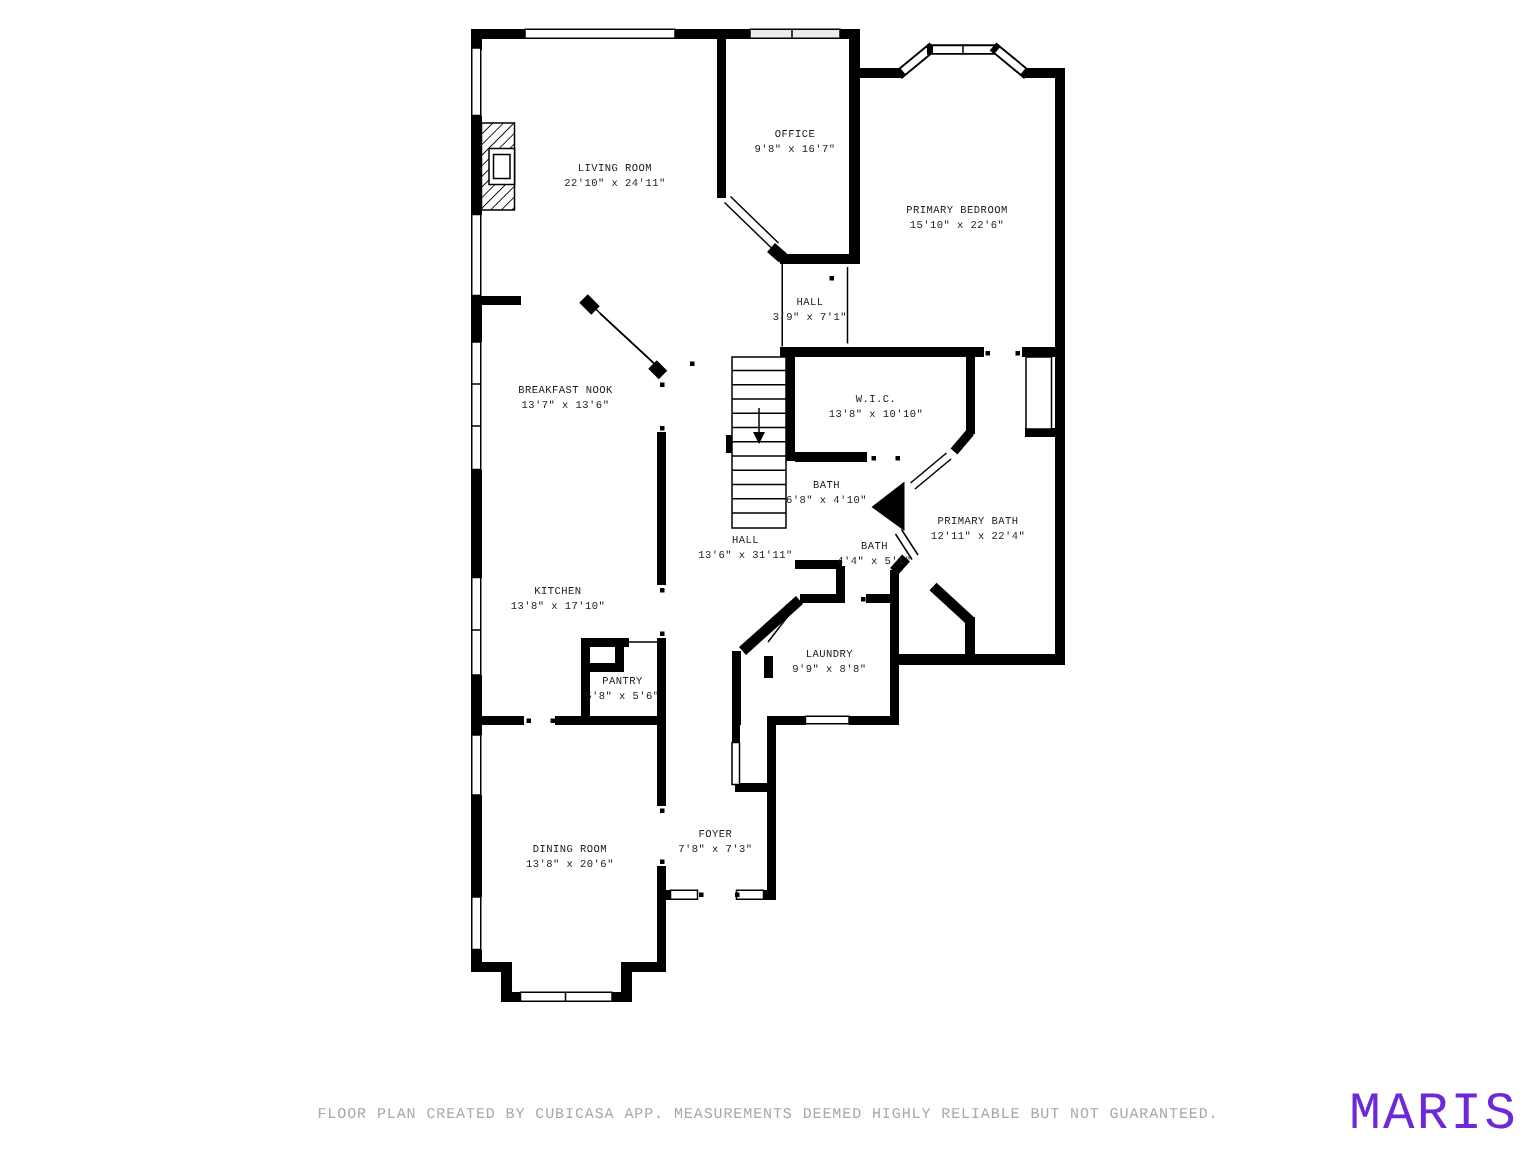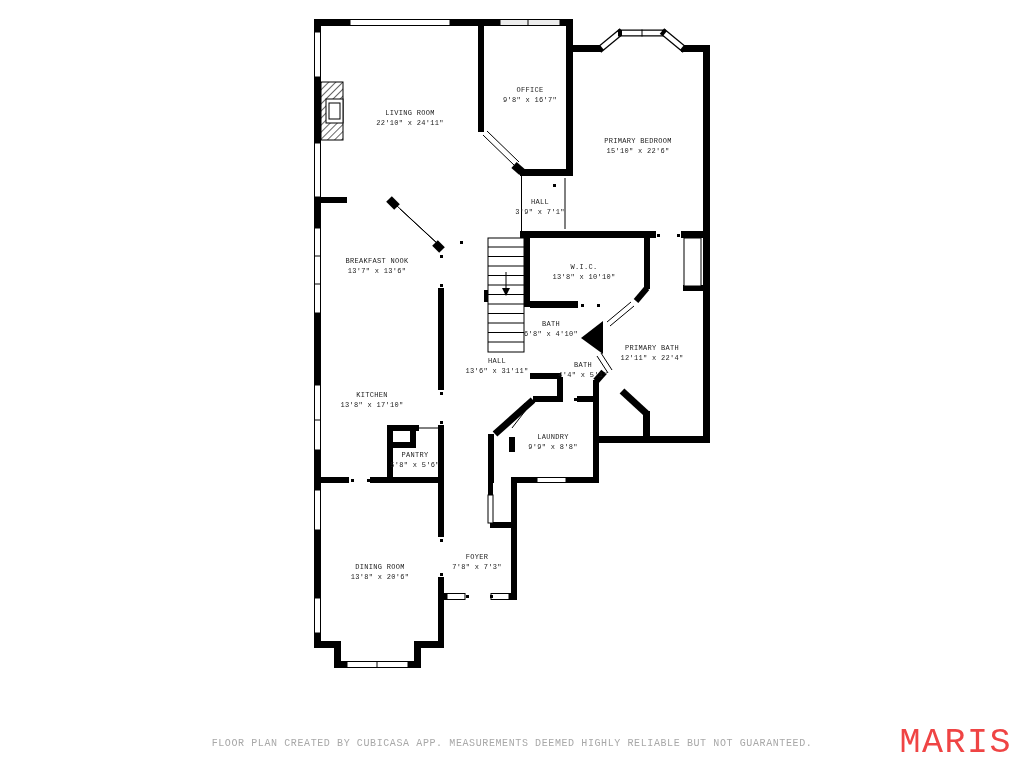--- a/index.html
+++ b/index.html
@@ -15,21 +15,21 @@
     color:#1c1c1c;
   }
   .room-label .rname { display:block; }
   .room-label .rdims { display:block; }
   .footer-note {
     position:absolute; left:50%; top:738px; transform:translateX(-50%);
     font-size:10px; letter-spacing:0.6px; color:#a8a8a8; white-space:nowrap;
   }
   .brand-logo {
     position:absolute; right:12px; top:723px;
-    font-size:35px; font-weight:300; letter-spacing:1.5px; color:#ef4444;
+    font-size:35px; font-weight:300; letter-spacing:1.5px; color:#6d28d9;
   }
 </style>
 </head>
 <body>
 
 <div id="canvas">
 
   <svg id="plan-svg" width="1024" height="768" viewBox="0 0 1024 768">
 
     <defs>

